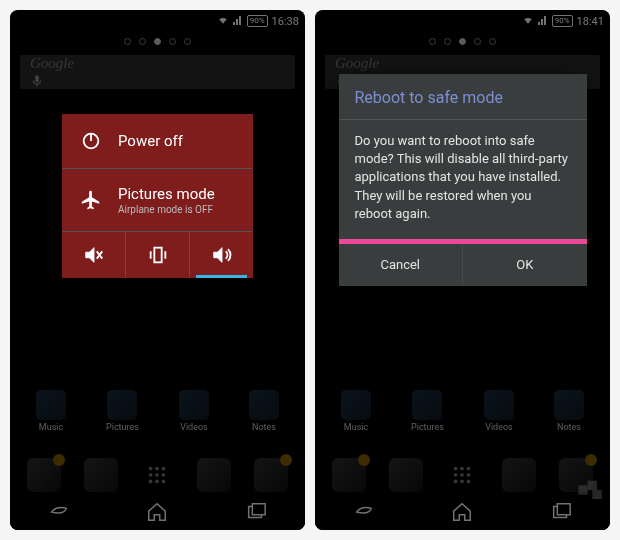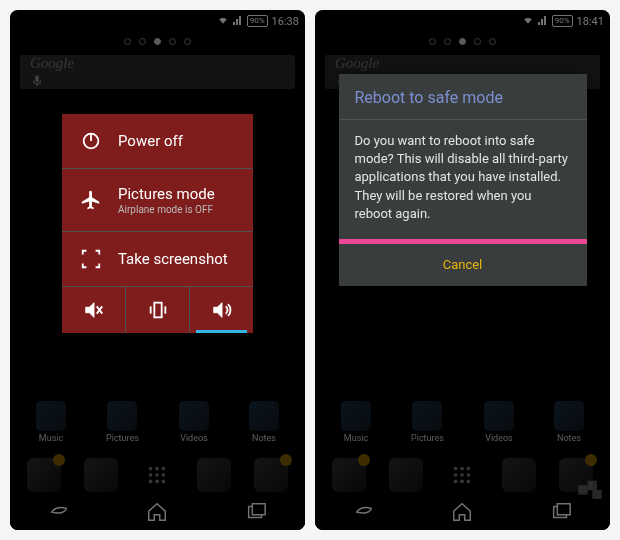--- a/index.html
+++ b/index.html
@@ -162,29 +162,29 @@
 }
 .dialog-btns {
   display: flex;
   height: 42px;
 }
 .dialog-btn {
   flex: 1;
   display: flex;
   align-items: center;
   justify-content: center;
-  color: #eab308;
+  color: #e5e5e5;
   font-size: 13px;
   border-right: 1px solid #474a4b;
 }
 .dialog-btn:last-child { border-right: none; }
 
 .applabels {
   position: absolute;
-  bottom: 87px;
+  bottom: 98px;
   left: 0;
   right: 0;
   display: flex;
   justify-content: space-around;
   padding: 0 6px;
 }
 .applabel {
   color: #ccc;
   font-size: 9px;
   text-align: center;
@@ -356,28 +356,20 @@
       <div class="power-item">
         <span class="icon">
             <svg viewBox="0 0 24 24">
               <path fill="#fff" stroke="none" d="M21 16v-2l-8-5V3.5a1.5 1.5 0 00-3 0V9l-8 5v2l8-2.5V19l-2 1.5V22l3.5-1 3.5 1v-1.5L13 19v-5.5z"></path>
             </svg>
           </span>
         <span class="txt">
           <span>Pictures mode</span>
           <span class="sub">Airplane mode is OFF</span>
         </span>
-      </div>
-      <div class="power-item">
-        <span class="icon">
-            <svg viewBox="0 0 24 24">
-              <path d="M3 7V3h4M21 7V3h-4M3 17v4h4M21 17v4h-4"></path>
-            </svg>
-          </span>
-        <span class="txt">Take screenshot</span>
       </div>
       <div class="sound-row">
         <div class="sound-btn">
             <svg viewBox="0 0 24 24">
               <path fill="#fff" d="M3 9h4l5-5v16l-5-5H3z"></path>
               <line x1="15" y1="8" x2="21" y2="16" stroke-width="2"></line>
               <line x1="21" y1="8" x2="15" y2="16" stroke-width="2"></line>
             </svg>
           </div>
         <div class="sound-btn">
@@ -484,16 +476,17 @@
         <rect x="14" y="12" width="8" height="8"></rect>
       </svg>
   </div>
 
   <div class="overlay">
     <div class="dialog">
       <div class="dialog-title">Reboot to safe mode</div>
       <div class="dialog-body">Do you want to reboot into safe mode? This will disable all third-party applications that you have installed. They will be restored when you reboot again.</div>
       <div class="dialog-btns">
         <div class="dialog-btn">Cancel</div>
+        <div class="dialog-btn">OK</div>
       </div>
     </div>
   </div>
 </div>
 
 </body></html>

